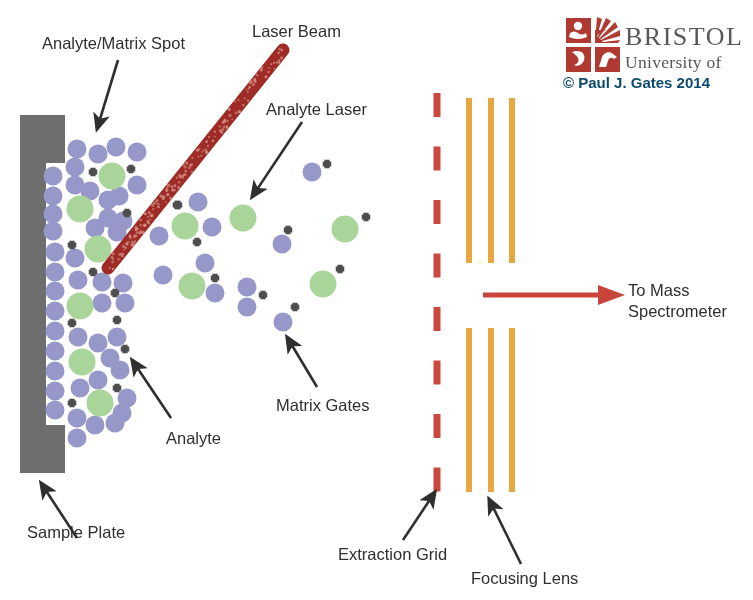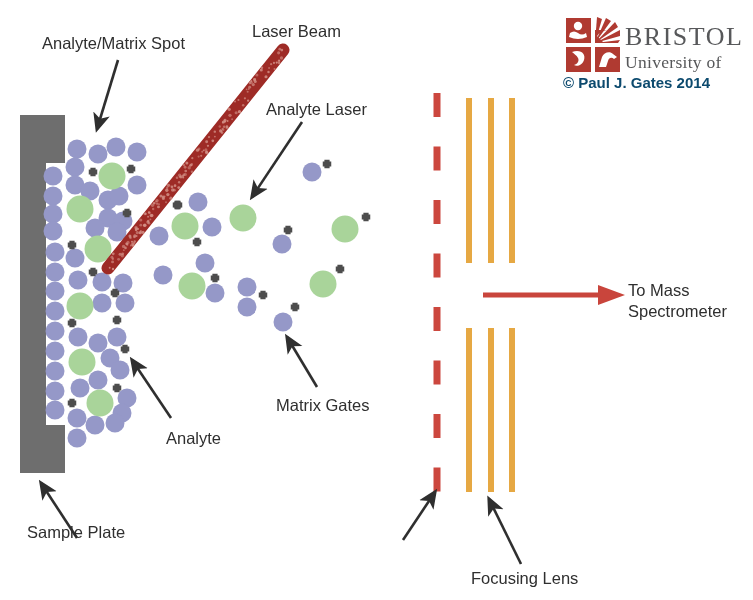--- a/index.html
+++ b/index.html
@@ -299,20 +299,21 @@
       <line x1="403" y1="540" x2="435" y2="492" stroke="#2f2f2f" stroke-width="2.6" marker-end="url(#ah)"></line>
       <line x1="521" y1="564" x2="489" y2="499" stroke="#2f2f2f" stroke-width="2.6" marker-end="url(#ah)"></line>
     </svg>
 
   <div class="lbl" style="left:42px;top:33px;">Analyte/Matrix Spot</div>
   <div class="lbl" style="left:252px;top:21px;">Laser Beam</div>
   <div class="lbl" style="left:266px;top:99px;">Analyte Laser</div>
   <div class="lbl" style="left:276px;top:395px;">Matrix Gates</div>
   <div class="lbl" style="left:166px;top:428px;">Analyte</div>
   <div class="lbl" style="left:27px;top:514px;margin-top:8px;">Sample Plate</div>
+  <div class="lbl" style="left:338px;top:544px;">Extraction Grid</div>
   <div class="lbl two-line" style="left:628px;top:280px;">
     <span>To Mass</span><br>
     <span>Spectrometer</span>
   </div>
   <div class="lbl" style="left:471px;top:568px;">Focusing Lens</div>
 
   <div id="logo">
     <svg id="crest" width="54" height="56" viewBox="0 0 54 56">
 
       <rect x="0" y="1" width="25" height="25" fill="#b03a31"></rect>

